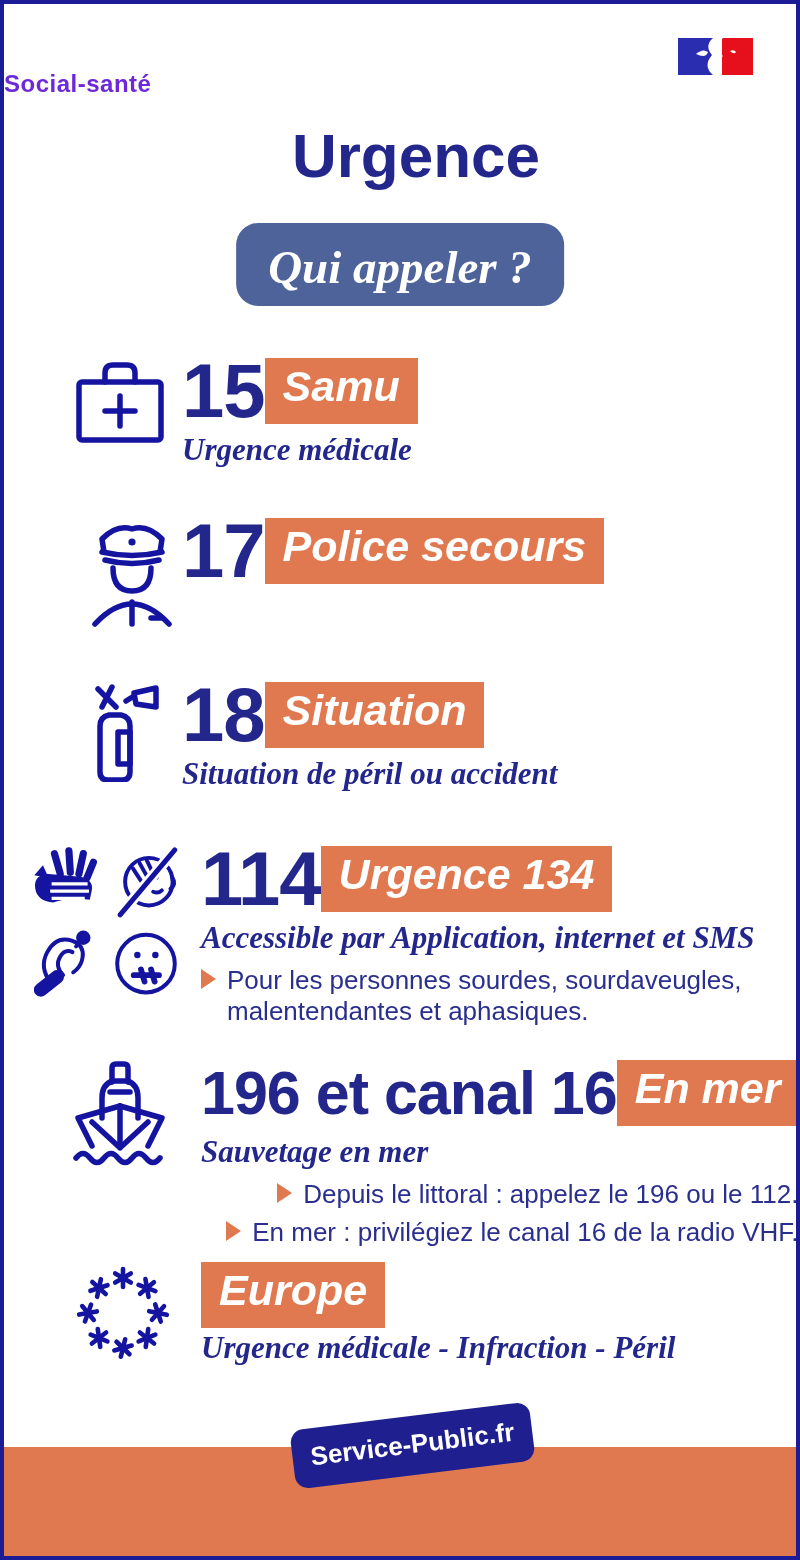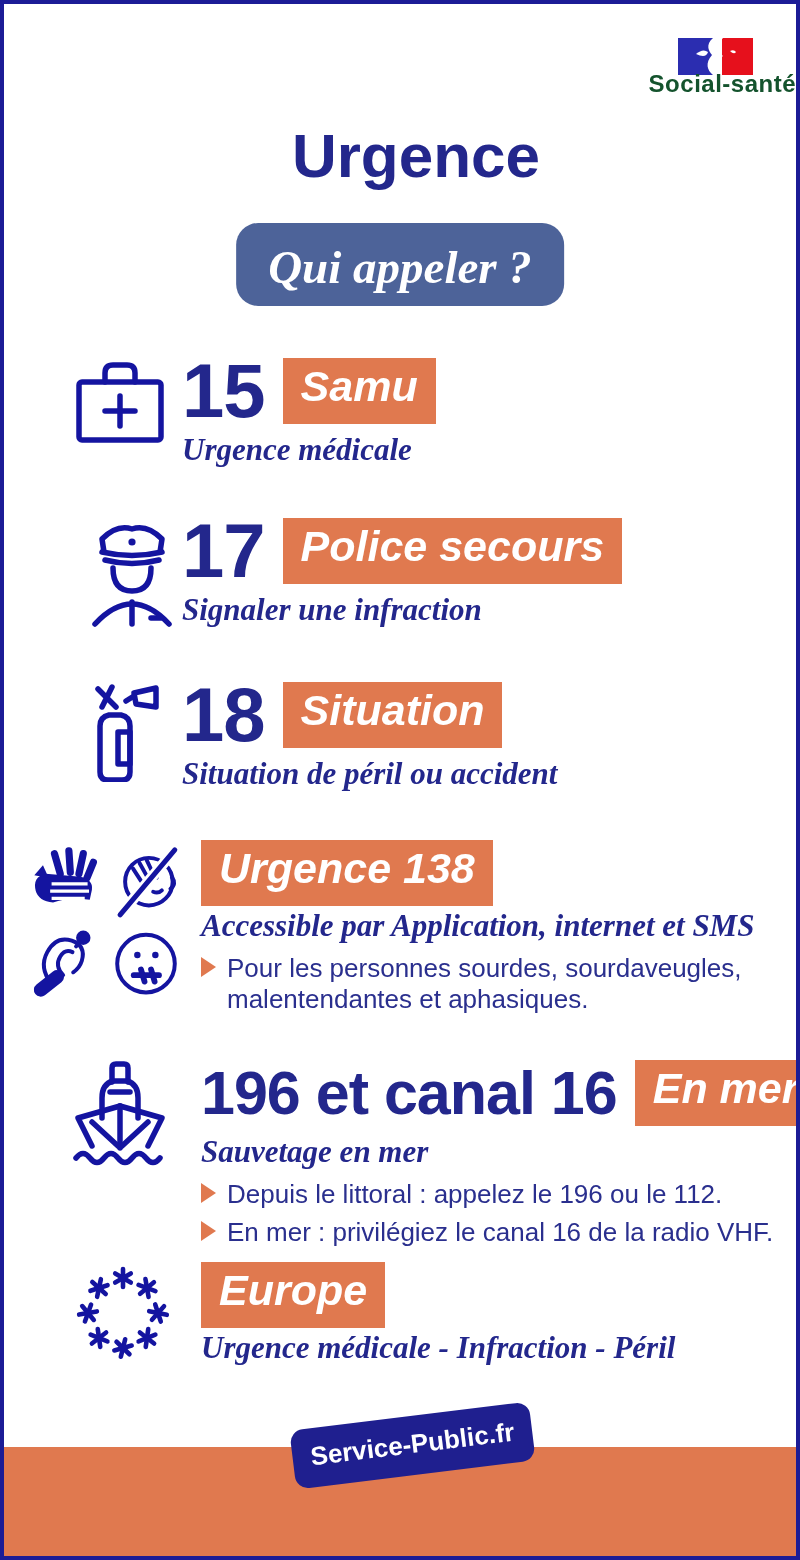--- a/index.html
+++ b/index.html
@@ -2,42 +2,42 @@
 <html><head>
 <meta charset="utf-8">
 <style>
   html,body{margin:0;padding:0;background:#ffffff;}
   #page{
     position:relative;width:800px;height:1560px;box-sizing:border-box;
     border:4px solid #1c1c96;background:#ffffff;overflow:hidden;
     font-family:"Liberation Sans",sans-serif;color:#23278c;
   }
   
-  .category{position:absolute;top:66px;left:0;width:100%;text-align:right;
-    font-size:24px;font-weight:bold;letter-spacing:.5px;color:#14532d;}
+  .category{position:absolute;top:66px;left:0;width:100%;text-align:left;
+    font-size:24px;font-weight:bold;letter-spacing:.5px;color:#6d28d9;}
   .title{position:absolute;top:116px;left:16px;width:100%;text-align:center;
     font-size:62px;font-weight:800;color:#23278c;}
   .pill{position:absolute;top:219px;left:50%;transform:translateX(-50%);
     background:#4d6399;color:#ffffff;border-radius:22px;padding:17px 32px 12px;
     font-family:"Liberation Serif",serif;font-style:italic;font-weight:bold;font-size:47px;}
   .gov-logo{position:absolute;top:34px;right:42px;}
   
   .sec{position:absolute;left:0;width:100%;}
   .sec .iconbox{position:absolute;}
   .content{position:absolute;}
   .c-a{left:178px;} .c-b{left:197px;}
-  .numline{display:flex;align-items:center;gap:18px;}
+  .numline{display:flex;align-items:center;}
   .num{font-size:76px;line-height:78px;font-weight:800;letter-spacing:-1px;color:#23278c;white-space:nowrap;}
   .num.small{font-size:61px;line-height:78px;}
   .badge{background:#e0794f;color:#ffffff;font-weight:bold;font-style:italic;
     font-size:43px;line-height:44px;padding:6px 18px 16px;white-space:nowrap;}
   .desc{font-family:"Liberation Serif",serif;font-style:italic;font-weight:bold;
     font-size:31px;color:#23278c;margin-top:2px;white-space:nowrap;}
   .bullets{margin-top:9px;display:flex;flex-direction:column;gap:7px;}
-  .bullet{display:flex;align-items:flex-start;gap:11px;}
+  .bullet{display:flex;align-items:flex-start;gap:11px;justify-content:flex-end;}
   .tri{width:0;height:0;border-left:15px solid #e0794f;border-top:10px solid transparent;
     border-bottom:10px solid transparent;margin-top:4px;flex:0 0 auto;}
   .btext{font-size:26px;line-height:31px;color:#2a2f8e;font-weight:500;}
   .bw{max-width:545px;}
   .grid114{display:grid;grid-template-columns:76px 76px;grid-template-rows:78px 78px;gap:4px;}
   
   .footer{position:absolute;left:0;right:0;bottom:0;height:109px;background:#e0794f;}
   .sp-badge{position:absolute;top:1412px;left:288px;transform:rotate(-7deg);
     background:#1f1f8f;color:#ffffff;border-radius:13px;padding:13px 18px 15px;
     font-size:26px;font-weight:bold;white-space:nowrap;}
@@ -92,21 +92,20 @@
         <path class="st" d="M5,110 Q42,70 79,110"></path>
         <path class="st" d="M42,88 V110"></path>
         <path class="st" d="M61,104 H71"></path>
       </svg>
     </div>
     <div class="content c-a">
       <div class="numline">
         <span class="num">17</span>
         <span class="badge">Police secours</span>
       </div>
-      <div class="desc">Signaler une infraction</div>
     </div>
   </div>
 
   <div class="sec" style="top:672px;">
     <div class="iconbox" style="left:70px;top:8px;">
       <svg class="ic" width="86" height="98" viewBox="0 0 86 98">
         <path class="st" d="M24,5 L42,23 M38,3 L28,23"></path>
         <path class="st" d="M60,9 L82,4 V23 L62,20 Z"></path>
         <path class="st" d="M52,17 L60,12"></path>
         <path class="st" d="M26,42 q0,-9 9,-11 h12 q9,2 9,11 v46 q0,8 -8,8 h-14 q-8,0 -8,-8 Z"></path>
@@ -169,21 +168,22 @@
           <g stroke="#1414a0" stroke-width="8" stroke-linecap="round" fill="none">
             <path d="M33,68 H68"></path>
               <path d="M43,60 L48,77"></path>
               <path d="M57,60 L62,77"></path>
           </g>
         </svg>
       </div>
     </div>
     <div class="content c-b">
       <div class="numline">
-        <span class="badge">Urgence 138</span>
+        <span class="num">114</span>
+        <span class="badge">Urgence 134</span>
       </div>
       <div class="desc">Accessible par Application, internet et SMS</div>
       <div class="bullets">
         <div class="bullet">
           <span class="tri"></span>
           <span class="btext bw">Pour les personnes sourdes, sourdaveugles, malentendantes et aphasiques.</span>
         </div>
       </div>
     </div>
   </div>

